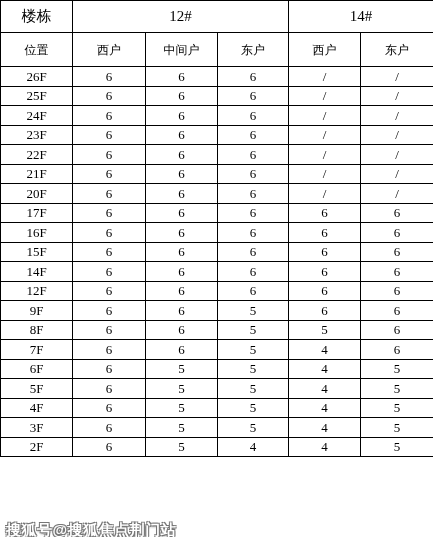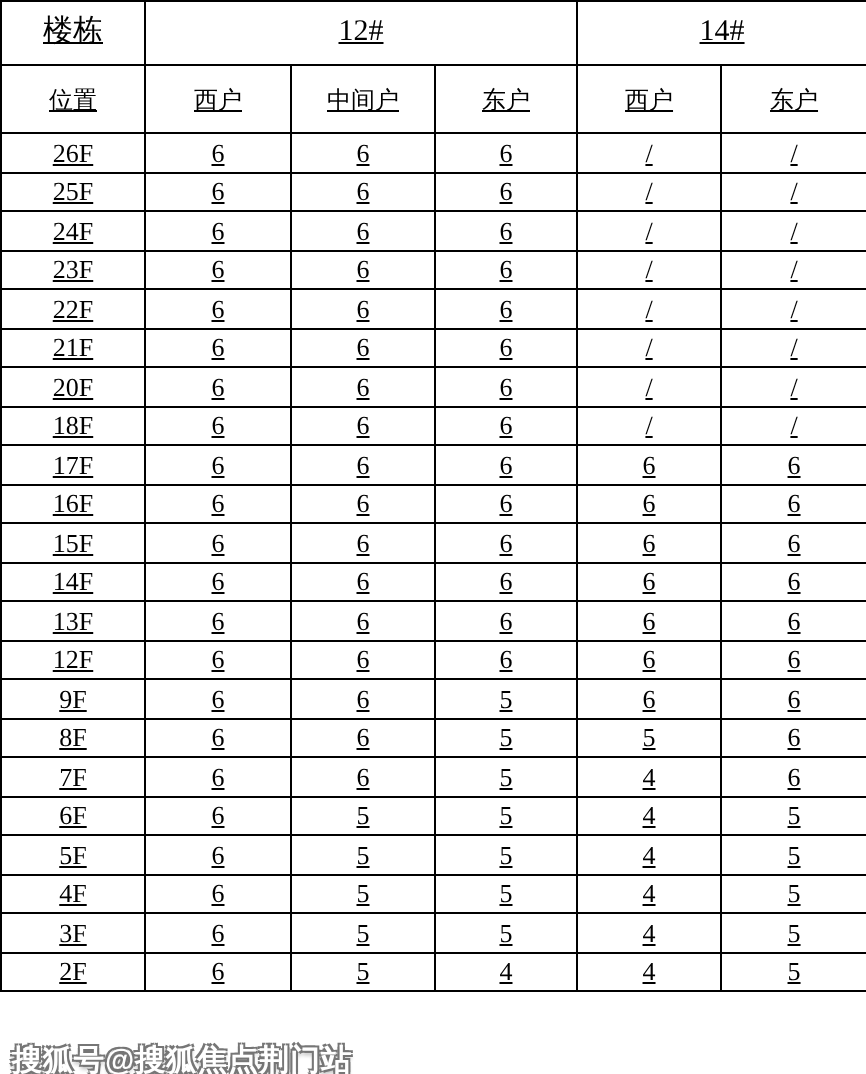--- a/index.html
+++ b/index.html
@@ -11,21 +11,20 @@
     width: 433px;
     height: 537px;
     font-family: "Liberation Serif", "DejaVu Serif", serif;
     overflow: hidden;
     position: relative;
   }
   #sheet {
     width: 433px;
     height: 537px;
     position: relative;
-    text-decoration: underline;
   }
   table.grid {
     border-collapse: collapse;
     table-layout: fixed;
     width: 433px;
     border-spacing: 0;
   }
   table.grid col.c-pos  { width: 72px; }
   table.grid col.c-a    { width: 73px; }
   table.grid col.c-b    { width: 72px; }
@@ -156,28 +155,20 @@
         </tr>
         <tr class="data-row">
           <td class="floor">20F</td>
           <td class="v-red">6</td>
           <td class="v-red">6</td>
           <td class="v-red">6</td>
           <td class="v-none">/</td>
           <td class="v-none">/</td>
         </tr>
         <tr class="data-row">
-          <td class="floor">18F</td>
-          <td class="v-red">6</td>
-          <td class="v-red">6</td>
-          <td class="v-red">6</td>
-          <td class="v-none">/</td>
-          <td class="v-none">/</td>
-        </tr>
-        <tr class="data-row">
           <td class="floor">17F</td>
           <td class="v-red">6</td>
           <td class="v-red">6</td>
           <td class="v-red">6</td>
           <td class="v-red">6</td>
           <td class="v-red">6</td>
         </tr>
         <tr class="data-row">
           <td class="floor">16F</td>
           <td class="v-red">6</td>
@@ -189,28 +180,20 @@
         <tr class="data-row">
           <td class="floor">15F</td>
           <td class="v-red">6</td>
           <td class="v-red">6</td>
           <td class="v-red">6</td>
           <td class="v-red">6</td>
           <td class="v-red">6</td>
         </tr>
         <tr class="data-row">
           <td class="floor">14F</td>
-          <td class="v-red">6</td>
-          <td class="v-red">6</td>
-          <td class="v-red">6</td>
-          <td class="v-red">6</td>
-          <td class="v-red">6</td>
-        </tr>
-        <tr class="data-row">
-          <td class="floor">13F</td>
           <td class="v-red">6</td>
           <td class="v-red">6</td>
           <td class="v-red">6</td>
           <td class="v-red">6</td>
           <td class="v-red">6</td>
         </tr>
         <tr class="data-row">
           <td class="floor">12F</td>
           <td class="v-red">6</td>
           <td class="v-red">6</td>

